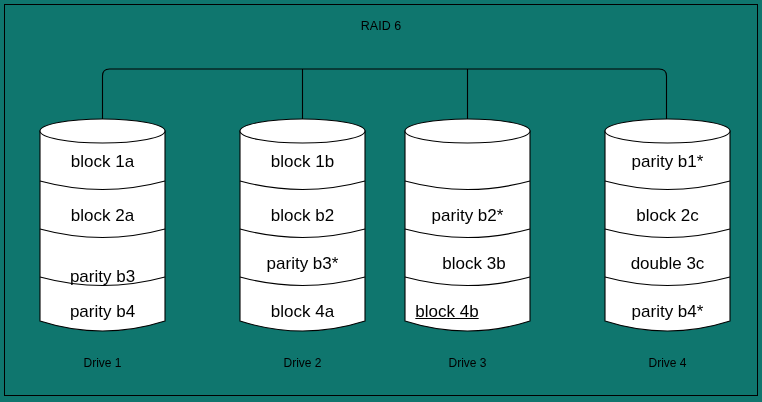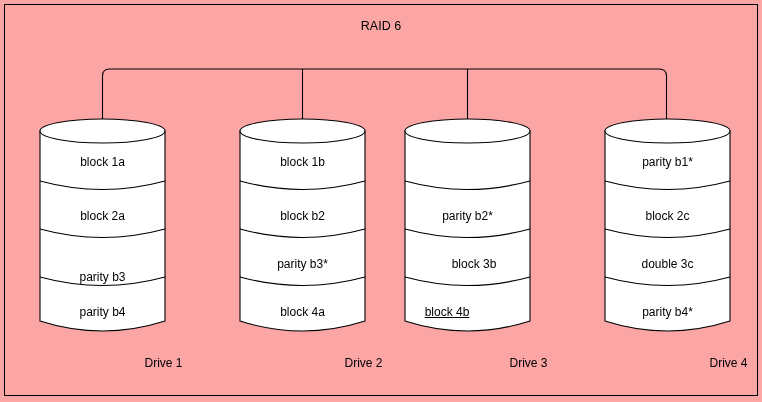--- a/index.html
+++ b/index.html
@@ -4,21 +4,21 @@
 <style>
   html, body {
     margin: 0;
     padding: 0;
     background: #ffffff;
   }
   #canvas {
     position: relative;
     width: 762px;
     height: 402px;
-    background: #fca5a5;
+    background: #0f766e;
     font-family: "Liberation Sans", sans-serif;
     overflow: hidden;
   }
   #frame {
     position: absolute;
     left: 4px;
     top: 4px;
     width: 754px;
     height: 392px;
     border: 1px solid #000000;
@@ -38,29 +38,29 @@
     width: 762px;
     text-align: center;
     font-size: 12.5px;
     color: #000000;
     line-height: 17px;
   }
   .drive-label {
     position: absolute;
     top: 356px;
     width: 160px;
-    text-align: right;
+    text-align: center;
     font-size: 12px;
     color: #000000;
   }
   .seg-label {
     position: absolute;
     width: 160px;
     text-align: center;
-    font-size: 12px;
+    font-size: 17px;
     color: #000000;
     line-height: 14px;
   }
 </style>
 </head>
 <body>
 
 <div id="canvas">
 
   <div id="frame"></div>

